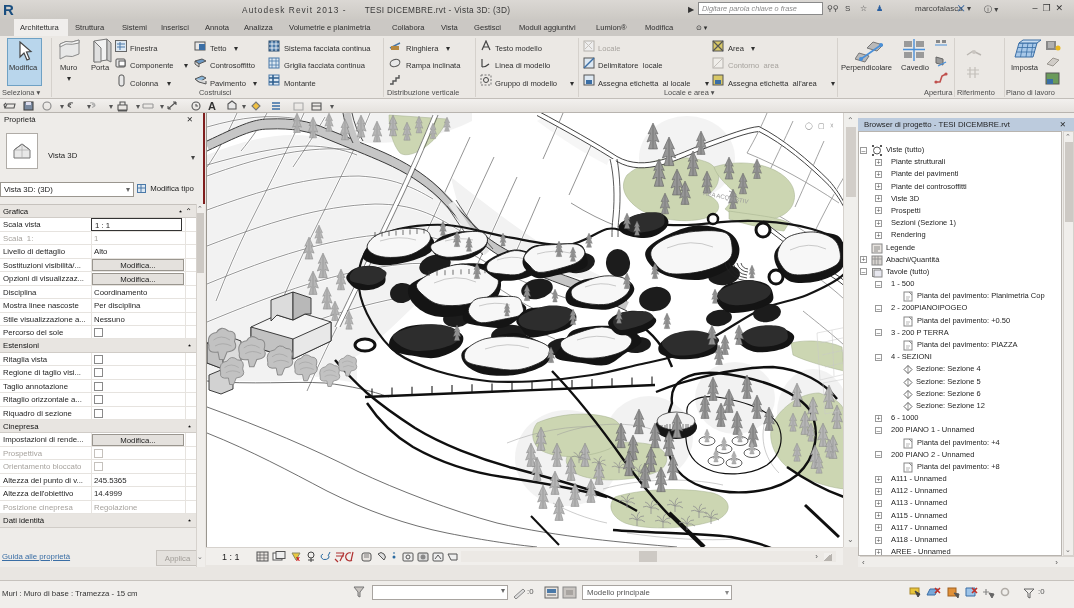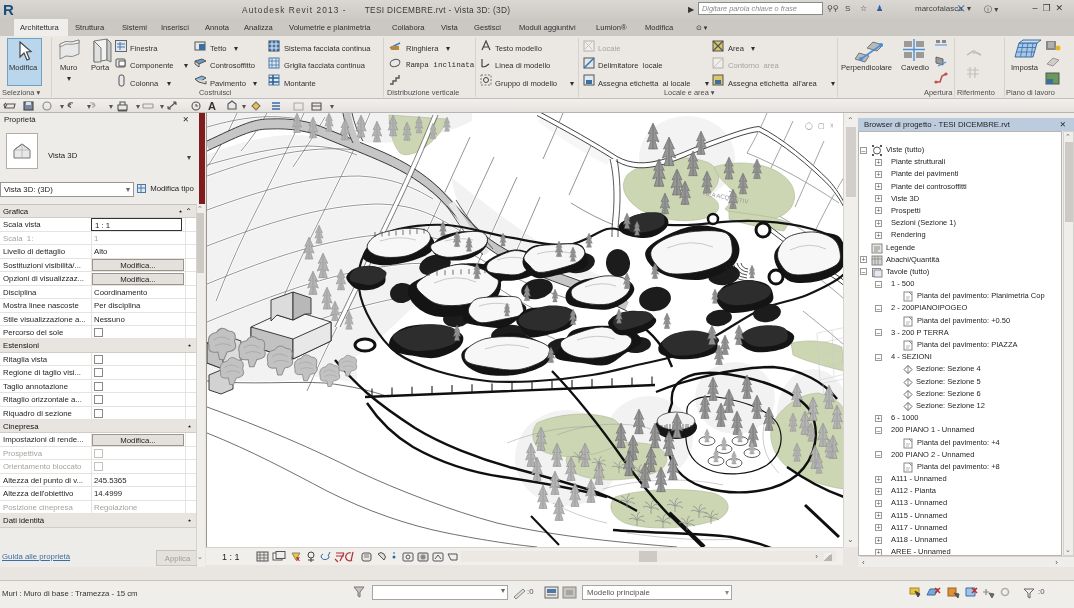--- a/index.html
+++ b/index.html
@@ -19,21 +19,21 @@
 #tabsel { left:14px; top:19px; width:54px; height:17px; background:#f0eeec; }
 
 #ribbon { left:0; top:36px; width:1074px; height:63px; background:#ebe8e4; border-bottom:1px solid #c2beb9; }
 .rsep { position:absolute; top:2px; width:1px; height:59px; background:#d5d1cc; }
 .rlabel { position:absolute; top:52px; font-size:7.4px; color:#4d4d4d; }
 .rtxt { position:absolute; font-size:7.6px; color:#2f2f2f; white-space:nowrap; }
 .gray { color:#a7a39e !important; }
 
 #qat { left:0; top:99px; width:1074px; height:14px; background:linear-gradient(#f2f0ee,#e5e2de); border-bottom:1px solid #b8b4af; }
 
-#props { left:0; top:113px; width:205px; height:454px; background:#eeece9; border-right:6px solid #7f1d1d; }
+#props { left:0; top:113px; width:205px; height:454px; background:#eeece9; border-right:2px solid #7f1d1d; }
 #props .hdr { position:absolute; left:0; top:2px; width:100%; height:13px; font-size:7.8px; color:#222; padding-left:4px; }
 .ptable { position:absolute; left:0px; top:91px; width:196px; background:#fff; border-top:1px solid #c6c2bd; }
 .prow { position:relative; height:13.45px; border-bottom:1px solid #e6e3df; font-size:7.8px; line-height:13px; color:#1e1e1e; white-space:nowrap; overflow:hidden;}
 .prow .lab { position:absolute; left:3px; top:0; }
 .prow .val { position:absolute; left:94px; top:0; }
 .prow.sect { background:#e8e5e1; border-bottom:1px solid #d0ccc7; color:#111; }
 .vline { position:absolute; left:91px; top:0; bottom:0; width:1px; background:#e6e3df; }
 .vline2 { position:absolute; left:185px; top:0; bottom:0; width:1px; background:#e6e3df; }
 .cbx { position:absolute; left:94px; top:2px; width:9px; height:9px; border:1px solid #8a8a8a; background:#fff; }
 .modbtn { position:absolute; left:92px; top:0.5px; width:92px; height:12px; background:#e4e1dd; border:1px solid #9a968f; font-size:7.8px; text-align:center; line-height:11px; color:#222; }
@@ -166,21 +166,21 @@
 
  <svg style="position:absolute;left:389px;top:4px;" width="13" height="12">
       <path d="M1 8 L11 3" stroke="#4a79a8" stroke-width="1.5"></path>
       <rect x="2" y="6" width="8" height="4" fill="#b78940"></rect>
     </svg>
  <div class="rtxt" style="left:406px;top:8px;">Ringhiera</div>
     <div class="rtxt" style="left:446px;top:8px;font-size:8px;">▾</div>
  <svg style="position:absolute;left:389px;top:21px;" width="13" height="12">
       <ellipse cx="6" cy="6" rx="5" ry="3.5" fill="#e8e8e8" stroke="#555" transform="rotate(-20 6 6)"></ellipse>
     </svg>
- <div class="rtxt" style="left:406px;top:25px;font-family:Liberation Mono, monospace;">Rampa inclinata</div>
+ <div class="rtxt" style="left:406px;top:25px;">Rampa inclinata</div>
  <svg style="position:absolute;left:389px;top:38px;" width="13" height="12">
       <path d="M1 10 L4 10 L4 7 L7 7 L7 4 L10 4 L10 1" fill="none" stroke="#555" stroke-width="1.4"></path>
     </svg>
  <div class="rtxt" style="left:401px;top:43px;margin-top:26px;">Scala</div>
  <div class="rlabel" style="left:387px;">Distribuzione verticale</div>
 
  <svg style="position:absolute;left:480px;top:4px;" width="12" height="12">
       <path d="M2 10 L6 1 L10 10 M3.5 7 h5" fill="none" stroke="#444" stroke-width="1.2"></path>
     </svg>
  <div class="rtxt" style="left:495px;top:8px;">Testo modello</div>
@@ -1171,21 +1171,21 @@
               <path d="M3 6 h4 M3 8 h3" stroke="#999" stroke-width="0.7"></path>
             </svg></span>
           <span style="position:absolute;left:58px;">Pianta del pavimento: +8</span>
         </div>
 <div class="trow">
           <span class="pm" style="left:16px;">+</span>
           <span style="position:absolute;left:32px;">A111 - Unnamed</span>
         </div>
 <div class="trow">
           <span class="pm" style="left:16px;">+</span>
-          <span style="position:absolute;left:32px;">A112 - Pianta</span>
+          <span style="position:absolute;left:32px;">A112 - Unnamed</span>
         </div>
 <div class="trow">
           <span class="pm" style="left:16px;">+</span>
           <span style="position:absolute;left:32px;">A113 - Unnamed</span>
         </div>
 <div class="trow">
           <span class="pm" style="left:16px;">+</span>
           <span style="position:absolute;left:32px;">A115 - Unnamed</span>
         </div>
 <div class="trow">

